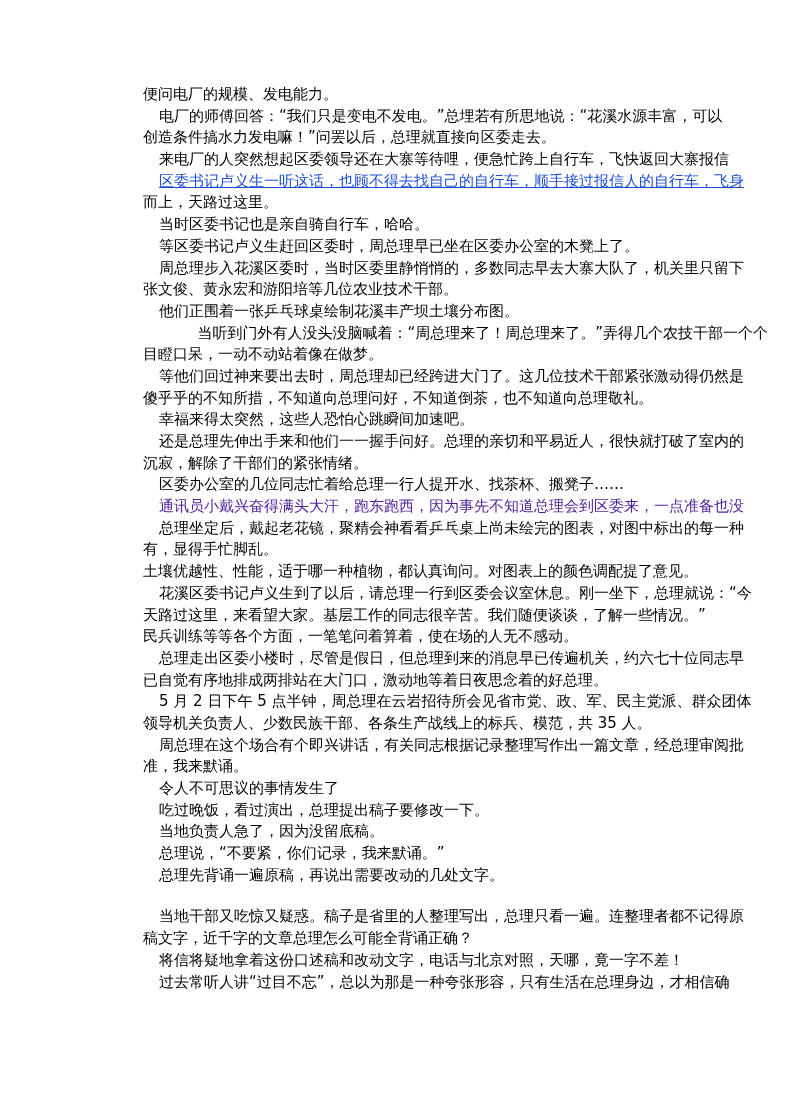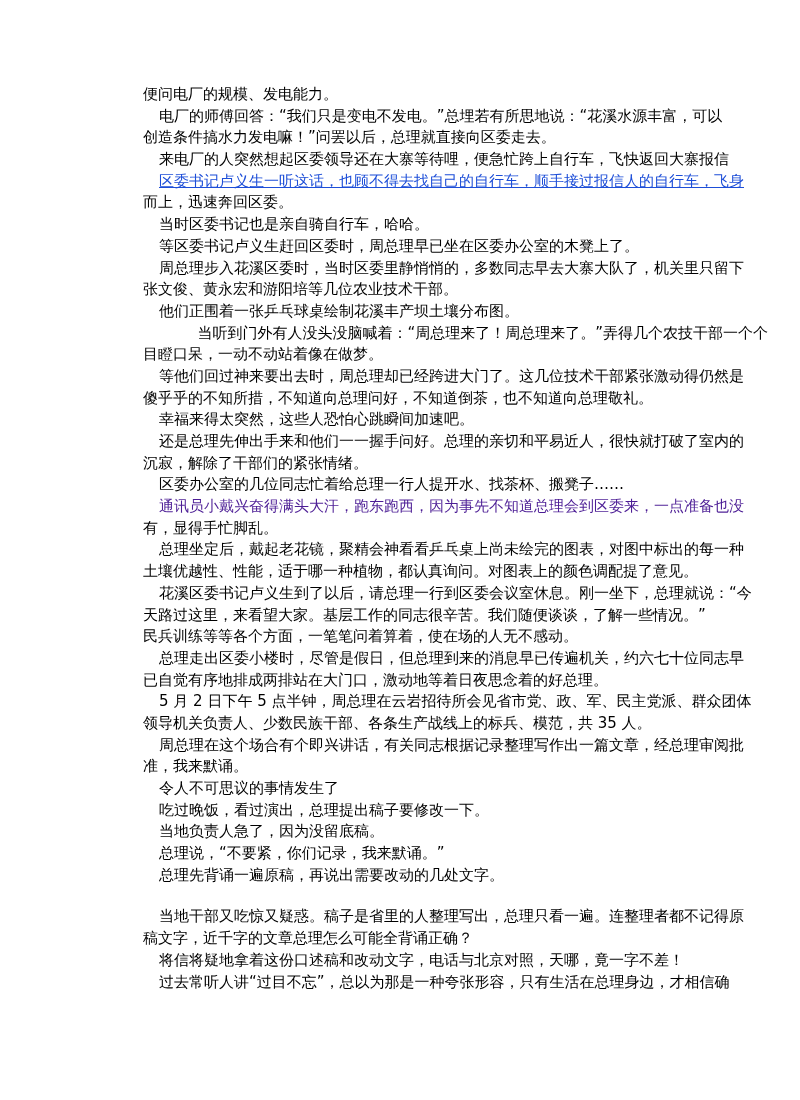--- a/index.html
+++ b/index.html
@@ -44,37 +44,37 @@
 </style>
 </head>
 <body style="background: rgb(255, 255, 255);">
 
 <div class="page">
     <div class="line continuation" style="color: rgb(0, 0, 0);">便问电厂的规模、发电能力。</div>
     <div class="line paragraph" style="color: rgb(0, 0, 0);">电厂的师傅回答：“我们只是变电不发电。”总埋若有所思地说：“花溪水源丰富，可以</div>
     <div class="line continuation" style="color: rgb(0, 0, 0);">创造条件搞水力发电嘛！”问罢以后，总理就直接向区委走去。</div>
     <div class="line paragraph" style="color: rgb(0, 0, 0);">来电厂的人突然想起区委领导还在大寨等待哩，便急忙跨上自行车，飞快返回大寨报信</div>
     <div class="line paragraph" style="color: #1d4ed8; text-decoration: underline;">区委书记卢义生一听这话，也顾不得去找自己的自行车，顺手接过报信人的自行车，飞身</div>
-    <div class="line continuation" style="color: rgb(0, 0, 0);">而上，迅速奔回区委。</div>
+    <div class="line continuation" style="color: rgb(0, 0, 0);">而上，天路过这里。</div>
     <div class="line paragraph" style="color: rgb(0, 0, 0);">当时区委书记也是亲自骑自行车，哈哈。</div>
     <div class="line paragraph" style="color: rgb(0, 0, 0);">等区委书记卢义生赶回区委时，周总理早已坐在区委办公室的木凳上了。</div>
     <div class="line paragraph" style="color: rgb(0, 0, 0);">周总理步入花溪区委时，当时区委里静悄悄的，多数同志早去大寨大队了，机关里只留下</div>
     <div class="line continuation" style="color: rgb(0, 0, 0);">张文俊、黄永宏和游阳培等几位农业技术干部。</div>
     <div class="line paragraph" style="color: rgb(0, 0, 0);">他们正围着一张乒乓球桌绘制花溪丰产坝土壤分布图。</div>
     <div class="line paragraph" style="color: rgb(0, 0, 0); text-align: right;">当听到门外有人没头没脑喊着：“周总理来了！周总理来了。”弄得几个农技干部一个个</div>
     <div class="line continuation" style="color: rgb(0, 0, 0);">目瞪口呆，一动不动站着像在做梦。</div>
     <div class="line paragraph" style="color: rgb(0, 0, 0);">等他们回过神来要出去时，周总理却已经跨进大门了。这几位技术干部紧张激动得仍然是</div>
     <div class="line continuation" style="color: rgb(0, 0, 0);">傻乎乎的不知所措，不知道向总理问好，不知道倒茶，也不知道向总理敬礼。</div>
     <div class="line paragraph" style="color: rgb(0, 0, 0);">幸福来得太突然，这些人恐怕心跳瞬间加速吧。</div>
     <div class="line paragraph" style="color: rgb(0, 0, 0);">还是总理先伸出手来和他们一一握手问好。总理的亲切和平易近人，很快就打破了室内的</div>
     <div class="line continuation" style="color: rgb(0, 0, 0);">沉寂，解除了干部们的紧张情绪。</div>
     <div class="line paragraph" style="color: rgb(0, 0, 0);">区委办公室的几位同志忙着给总理一行人提开水、找茶杯、搬凳子……</div>
     <div class="line paragraph" style="color: #4c1d95;">通讯员小戴兴奋得满头大汗，跑东跑西，因为事先不知道总理会到区委来，一点准备也没</div>
+    <div class="line paragraph" style="color: rgb(0, 0, 0);">总理坐定后，戴起老花镜，聚精会神看看乒乓桌上尚未绘完的图表，对图中标出的每一种</div>
     <div class="line continuation" style="color: rgb(0, 0, 0);">有，显得手忙脚乱。</div>
-    <div class="line paragraph" style="color: rgb(0, 0, 0);">总理坐定后，戴起老花镜，聚精会神看看乒乓桌上尚未绘完的图表，对图中标出的每一种</div>
     <div class="line continuation" style="color: rgb(0, 0, 0);">土壤优越性、性能，适于哪一种植物，都认真询问。对图表上的颜色调配提了意见。</div>
     <div class="line paragraph" style="color: rgb(0, 0, 0);">花溪区委书记卢义生到了以后，请总理一行到区委会议室休息。刚一坐下，总理就说：“今</div>
     <div class="line continuation" style="color: rgb(0, 0, 0);">天路过这里，来看望大家。基层工作的同志很辛苦。我们随便谈谈，了解一些情况。”</div>
     <div class="line continuation" style="color: rgb(0, 0, 0);">民兵训练等等各个方面，一笔笔问着算着，使在场的人无不感动。</div>
     <div class="line paragraph" style="color: rgb(0, 0, 0);">总理走出区委小楼时，尽管是假日，但总理到来的消息早已传遍机关，约六七十位同志早</div>
     <div class="line continuation" style="color: rgb(0, 0, 0);">已自觉有序地排成两排站在大门口，激动地等着日夜思念着的好总理。</div>
     <div class="line paragraph" style="color: rgb(0, 0, 0);">5 月 2 日下午 5 点半钟，周总理在云岩招待所会见省市党、政、军、民主党派、群众团体</div>
     <div class="line continuation" style="color: rgb(0, 0, 0);">领导机关负责人、少数民族干部、各条生产战线上的标兵、模范，共 35 人。</div>
     <div class="line paragraph" style="color: rgb(0, 0, 0);">周总理在这个场合有个即兴讲话，有关同志根据记录整理写作出一篇文章，经总理审阅批</div>
     <div class="line continuation" style="color: rgb(0, 0, 0);">准，我来默诵。</div>

